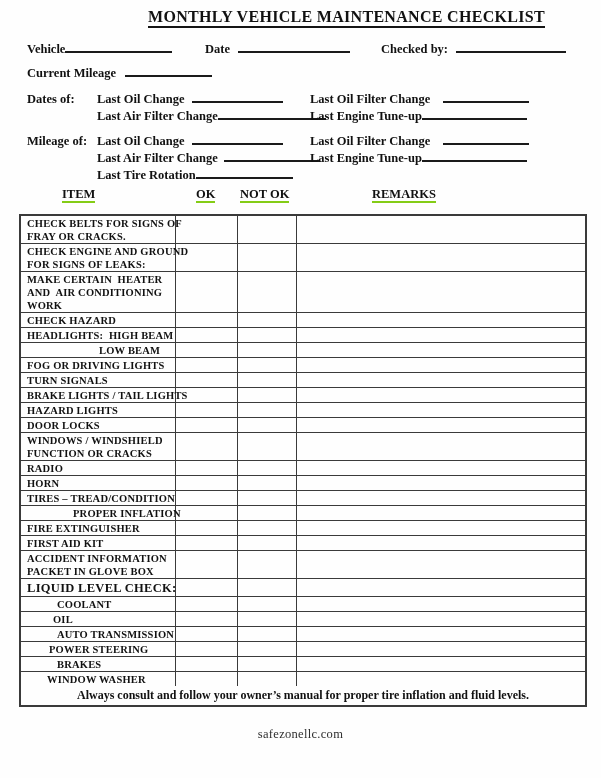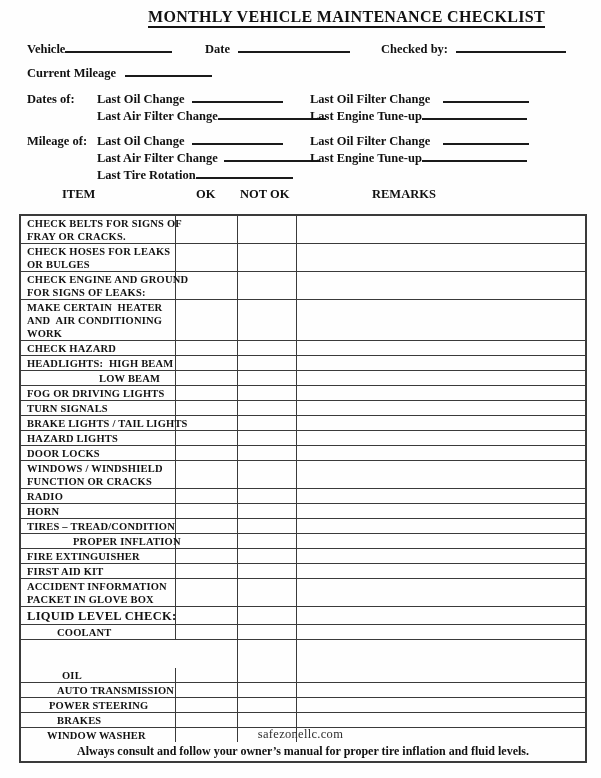--- a/index.html
+++ b/index.html
@@ -20,21 +20,21 @@
 
   
   .fline { position: absolute; font-weight: bold; font-size: 12.5px; white-space: nowrap; }
   .blank {
     display: inline-block; border-bottom: 2px solid #1a1a1a;
     height: 11px; vertical-align: baseline;
   }
 
   
   .colhead { position: absolute; font-weight: bold; font-size: 12.5px; }
-  .colhead span { border-bottom: 2px solid #fca5a5; padding-bottom: 16px; }
+  .colhead span { border-bottom: 2px solid #84cc16; padding-bottom: 0px; }
 
   
   .ctable {
     position: absolute; left: 19px; top: 214px; width: 568px;
     border: 2px solid #3a3a3a; background: #fefefe;
   }
   .trow { display: grid; grid-template-columns: 155px 62px 59px 1fr; border-bottom: 1px solid #3a3a3a; }
   .trow:last-child { border-bottom: none; }
   .cell { border-right: 1px solid #3a3a3a; min-height: 14px; }
   .cell.remarks-cell { border-right: none; }
@@ -118,29 +118,20 @@
           <div class="cell item">
             <div>CHECK BELTS FOR SIGNS OF</div>
             <div>FRAY OR CRACKS.</div>
           </div>
           <div class="cell ok-cell"></div>
           <div class="cell notok-cell"></div>
           <div class="cell remarks-cell"></div>
         </div>
         <div class="trow">
           <div class="cell item">
-            <div>CHECK HOSES FOR LEAKS</div>
-            <div>OR BULGES</div>
-          </div>
-          <div class="cell ok-cell"></div>
-          <div class="cell notok-cell"></div>
-          <div class="cell remarks-cell"></div>
-        </div>
-        <div class="trow">
-          <div class="cell item">
             <div>CHECK ENGINE AND GROUND</div>
             <div>FOR SIGNS OF LEAKS:</div>
           </div>
           <div class="cell ok-cell"></div>
           <div class="cell notok-cell"></div>
           <div class="cell remarks-cell"></div>
         </div>
         <div class="trow">
           <div class="cell item">
             <div>MAKE CERTAIN  HEATER</div>
@@ -291,21 +282,21 @@
         </div>
         <div class="trow">
           <div class="cell item" style="padding-left: 36px;">
             <div>COOLANT</div>
           </div>
           <div class="cell ok-cell"></div>
           <div class="cell notok-cell"></div>
           <div class="cell remarks-cell"></div>
         </div>
         <div class="trow">
-          <div class="cell item" style="padding-left: 41px; margin-top: 28px;">
+          <div class="cell item" style="padding-left: 32px;">
             <div>OIL</div>
           </div>
           <div class="cell ok-cell"></div>
           <div class="cell notok-cell"></div>
           <div class="cell remarks-cell"></div>
         </div>
         <div class="trow">
           <div class="cell item" style="padding-left: 36px;">
             <div>AUTO TRANSMISSION</div>
           </div>

